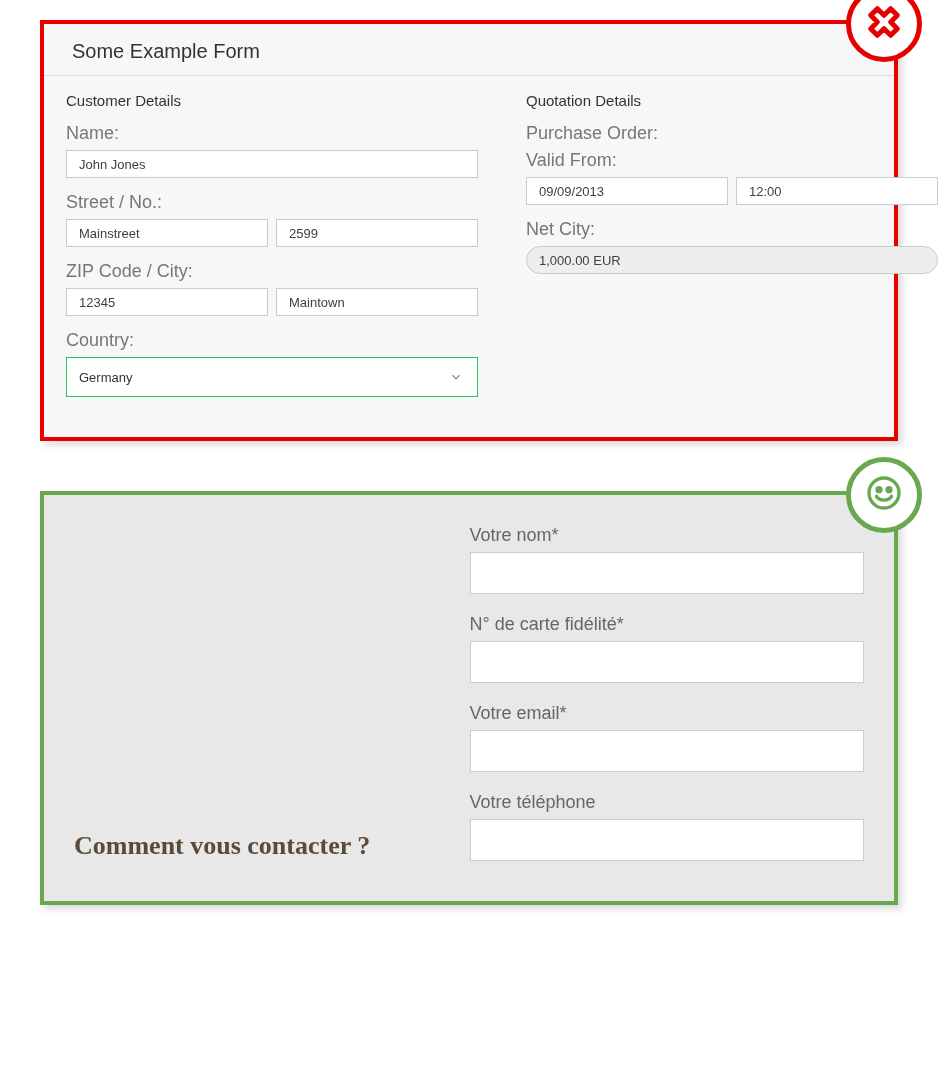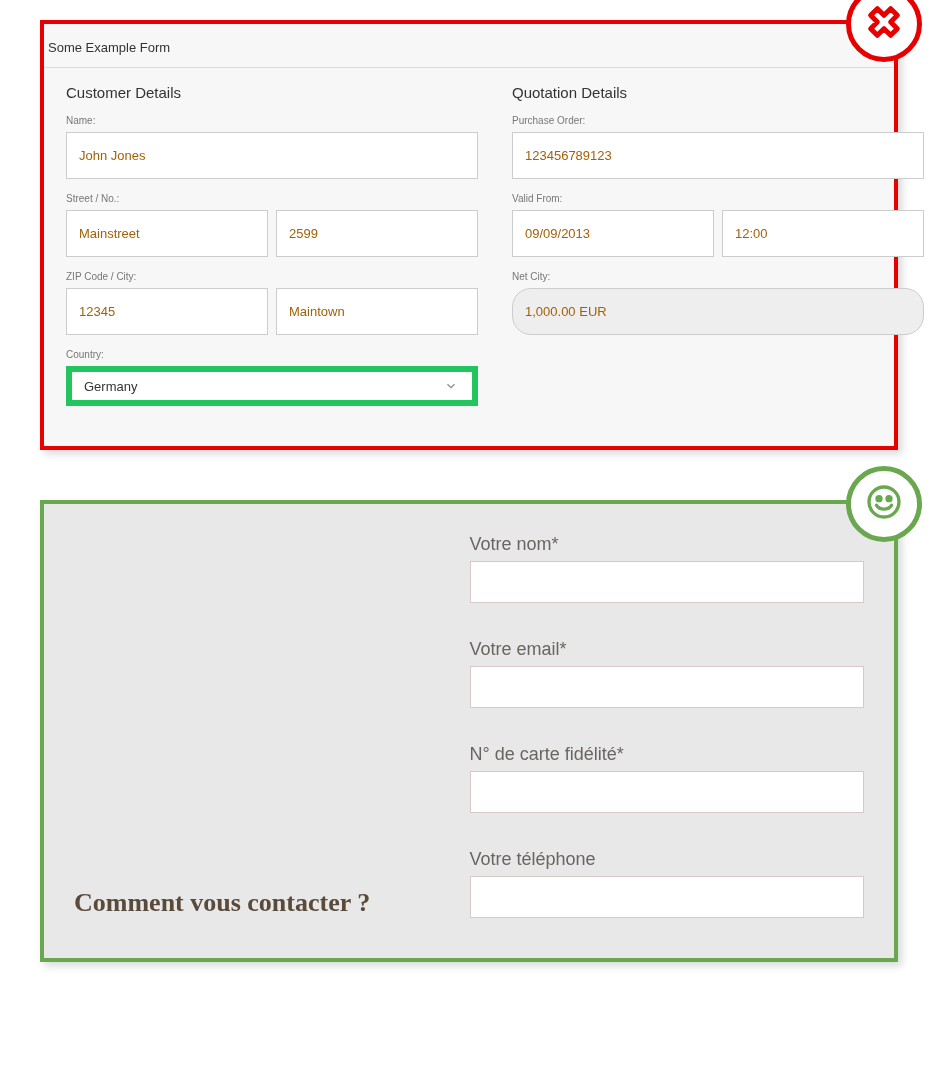--- a/index.html
+++ b/index.html
@@ -34,63 +34,63 @@
     background: #fff;
     display: flex;
     align-items: center;
     justify-content: center;
   }
   .panel.bad .badge { border: 5px solid #e60000; }
   .panel.good .badge { border: 5px solid #6aa84f; }
   .badge svg { width: 40px; height: 40px; }
   
   .form-title {
-    font-size: 13px;
+    font-size: 20px;
     color: #333;
-    padding: 16px 4px 12px;
+    padding: 16px 28px 12px;
     border-bottom: 1px solid #ddd;
   }
   .cols {
     display: flex;
-    gap: 34px;
+    gap: 48px;
     padding: 16px 22px 26px;
   }
   .col { flex: 1; }
   .section-heading {
     font-size: 15px;
     color: #333;
     margin-bottom: 14px;
   }
   .field-label {
-    font-size: 10px;
+    font-size: 18px;
     color: #777;
     margin-bottom: 6px;
   }
   .field-row {
     display: flex;
     gap: 8px;
     margin-bottom: 14px;
   }
   .txt-input {
     border: 1px solid #ccc;
     background: #fff;
     font-size: 13px;
-    color: #a16207;
+    color: #404040;
     padding: 10px 12px;
-    height: 47px;
+    height: 28px;
     flex: 1;
   }
   .txt-input.readonly {
     background: #eee;
     border-radius: 19px;
   }
   .w80 { flex: 0 0 80px; }
   .select-wrap {
     position: relative;
-    border: 6px solid #22c55e;
+    border: 1px solid #22c55e;
     background: #fff;
     height: 40px;
     display: flex;
     align-items: center;
     padding: 0 12px;
     font-size: 13px;
     color: #333;
   }
   .select-wrap .chev {
     position: absolute;
@@ -114,21 +114,21 @@
   .good-heading {
     font-family: Georgia, 'Times New Roman', serif;
     font-size: 26px;
     font-weight: bold;
     color: #5a4a3a;
   }
   .good-right {
     flex: 1;
     display: flex;
     flex-direction: column;
-    gap: 36px;
+    gap: 20px;
   }
   .g-field-label {
     font-size: 18px;
     color: #6a6560;
     margin-bottom: 6px;
   }
   .g-input {
     border: 1px solid #d8c8c8;
     background: #fff;
     height: 42px;
@@ -183,23 +183,20 @@
               </svg>
           </span>
         </div>
       </div>
     </div>
 
     <div class="col">
       <div class="section-heading">Quotation Details</div>
 
       <div class="field-label">Purchase Order:</div>
-      <div class="field-row">
-        <input class="txt-input" value="123456789123" style="">
-      </div>
 
       <div class="field-label">Valid From:</div>
       <div class="field-row">
         <input class="txt-input" value="09/09/2013" style="">
         <input class="txt-input w80" value="12:00" style="">
       </div>
 
       <div class="field-label">Net City:</div>
       <div class="field-row">
         <input class="txt-input readonly" readonly="" value="1,000.00 EUR" style="">
@@ -223,26 +220,26 @@
   <div class="good-body">
     <div class="good-left">
       <div class="good-heading">Comment vous contacter ?</div>
     </div>
     <div class="good-right">
       <div>
         <div class="g-field-label">Votre nom*</div>
         <input class="g-input" value="" style="">
       </div>
       <div>
+        <div class="g-field-label">N° de carte fidélité*</div>
+        <input class="g-input" value="" style="">
+      </div>
+      <div>
         <div class="g-field-label">Votre email*</div>
         <input class="g-input" value="" style="">
       </div>
       <div>
-        <div class="g-field-label">N° de carte fidélité*</div>
-        <input class="g-input" value="" style="">
-      </div>
-      <div>
         <div class="g-field-label">Votre téléphone</div>
         <input class="g-input" value="" style="">
       </div>
     </div>
   </div>
 </div>
 
 </body></html>

